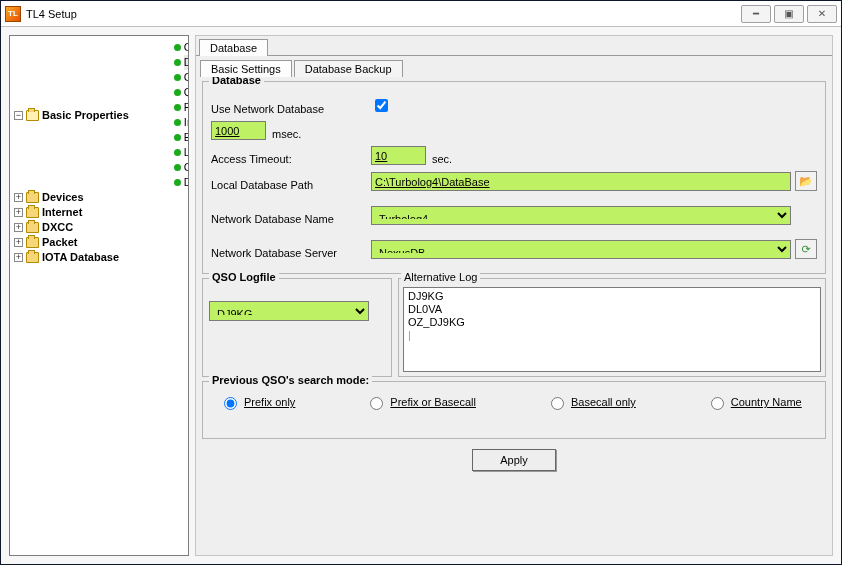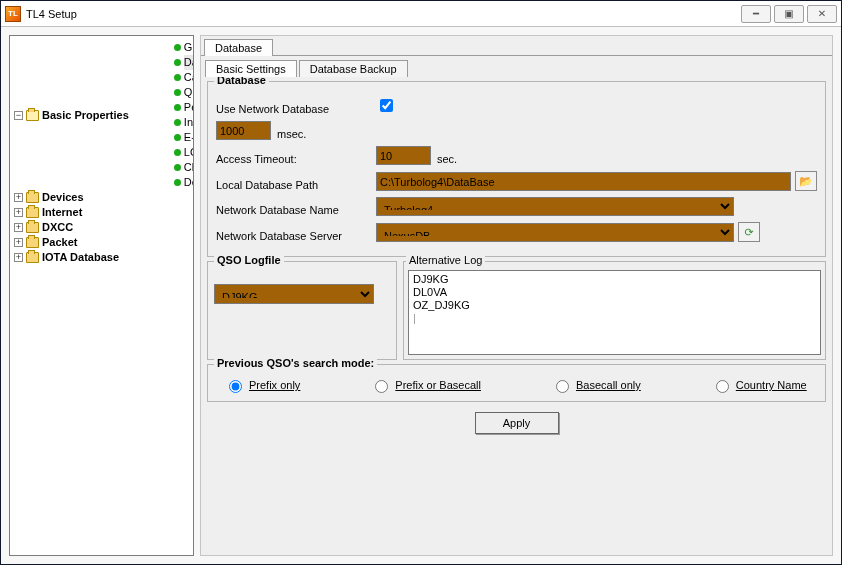--- a/index.html
+++ b/index.html
@@ -154,27 +154,28 @@
     display: flex;
     align-items: flex-end;
     margin: 6px 0;
   }
   .form-label {
     width: 160px;
   }
   input[type=text], select {
     font: inherit;
     border: 1px solid #7a7a7a;
-    background:#a16207;
+    background:#bef264;
     padding: 5px 3px;
     height: 19px;
+    text-decoration: underline;
   }
   input.small { width: 55px; }
   .path-input { flex:1; }
-  .combo { width: 358px; }
+  .combo { width: 420px; margin-top: 9px; }
   .icon-btn {
     width: 22px; height: 20px;
     border: 1px solid #888;
     background:#f2f2f2;
     margin-left: 4px;
     display:flex;align-items:center;justify-content:center;
     font-size:11px;
   }
   .qso-row {
     display: flex;
@@ -441,21 +442,21 @@
             <span class="legend">Alternative Log</span>
             <div class="listbox" id="alt-list">
                 <div>DJ9KG</div>
                 <div>DL0VA</div>
                 <div>OZ_DJ9KG</div>
                 <div style="color: rgb(153, 153, 153);">|</div>
               </div>
           </div>
         </div>
 
-        <div class="groupbox" style="padding-bottom:0">
+        <div class="groupbox" style="padding-bottom:20px">
           <span class="legend">Previous QSO's search mode:</span>
           <div class="radio-row" id="radio-row">
               <label class="radio-item">
                 <input type="radio" name="sm" checked="" style=""> 
                 <span>Prefix only</span>
               </label>
               <label class="radio-item">
                 <input type="radio" name="sm" style=""> 
                 <span>Prefix or Basecall</span>
               </label>

